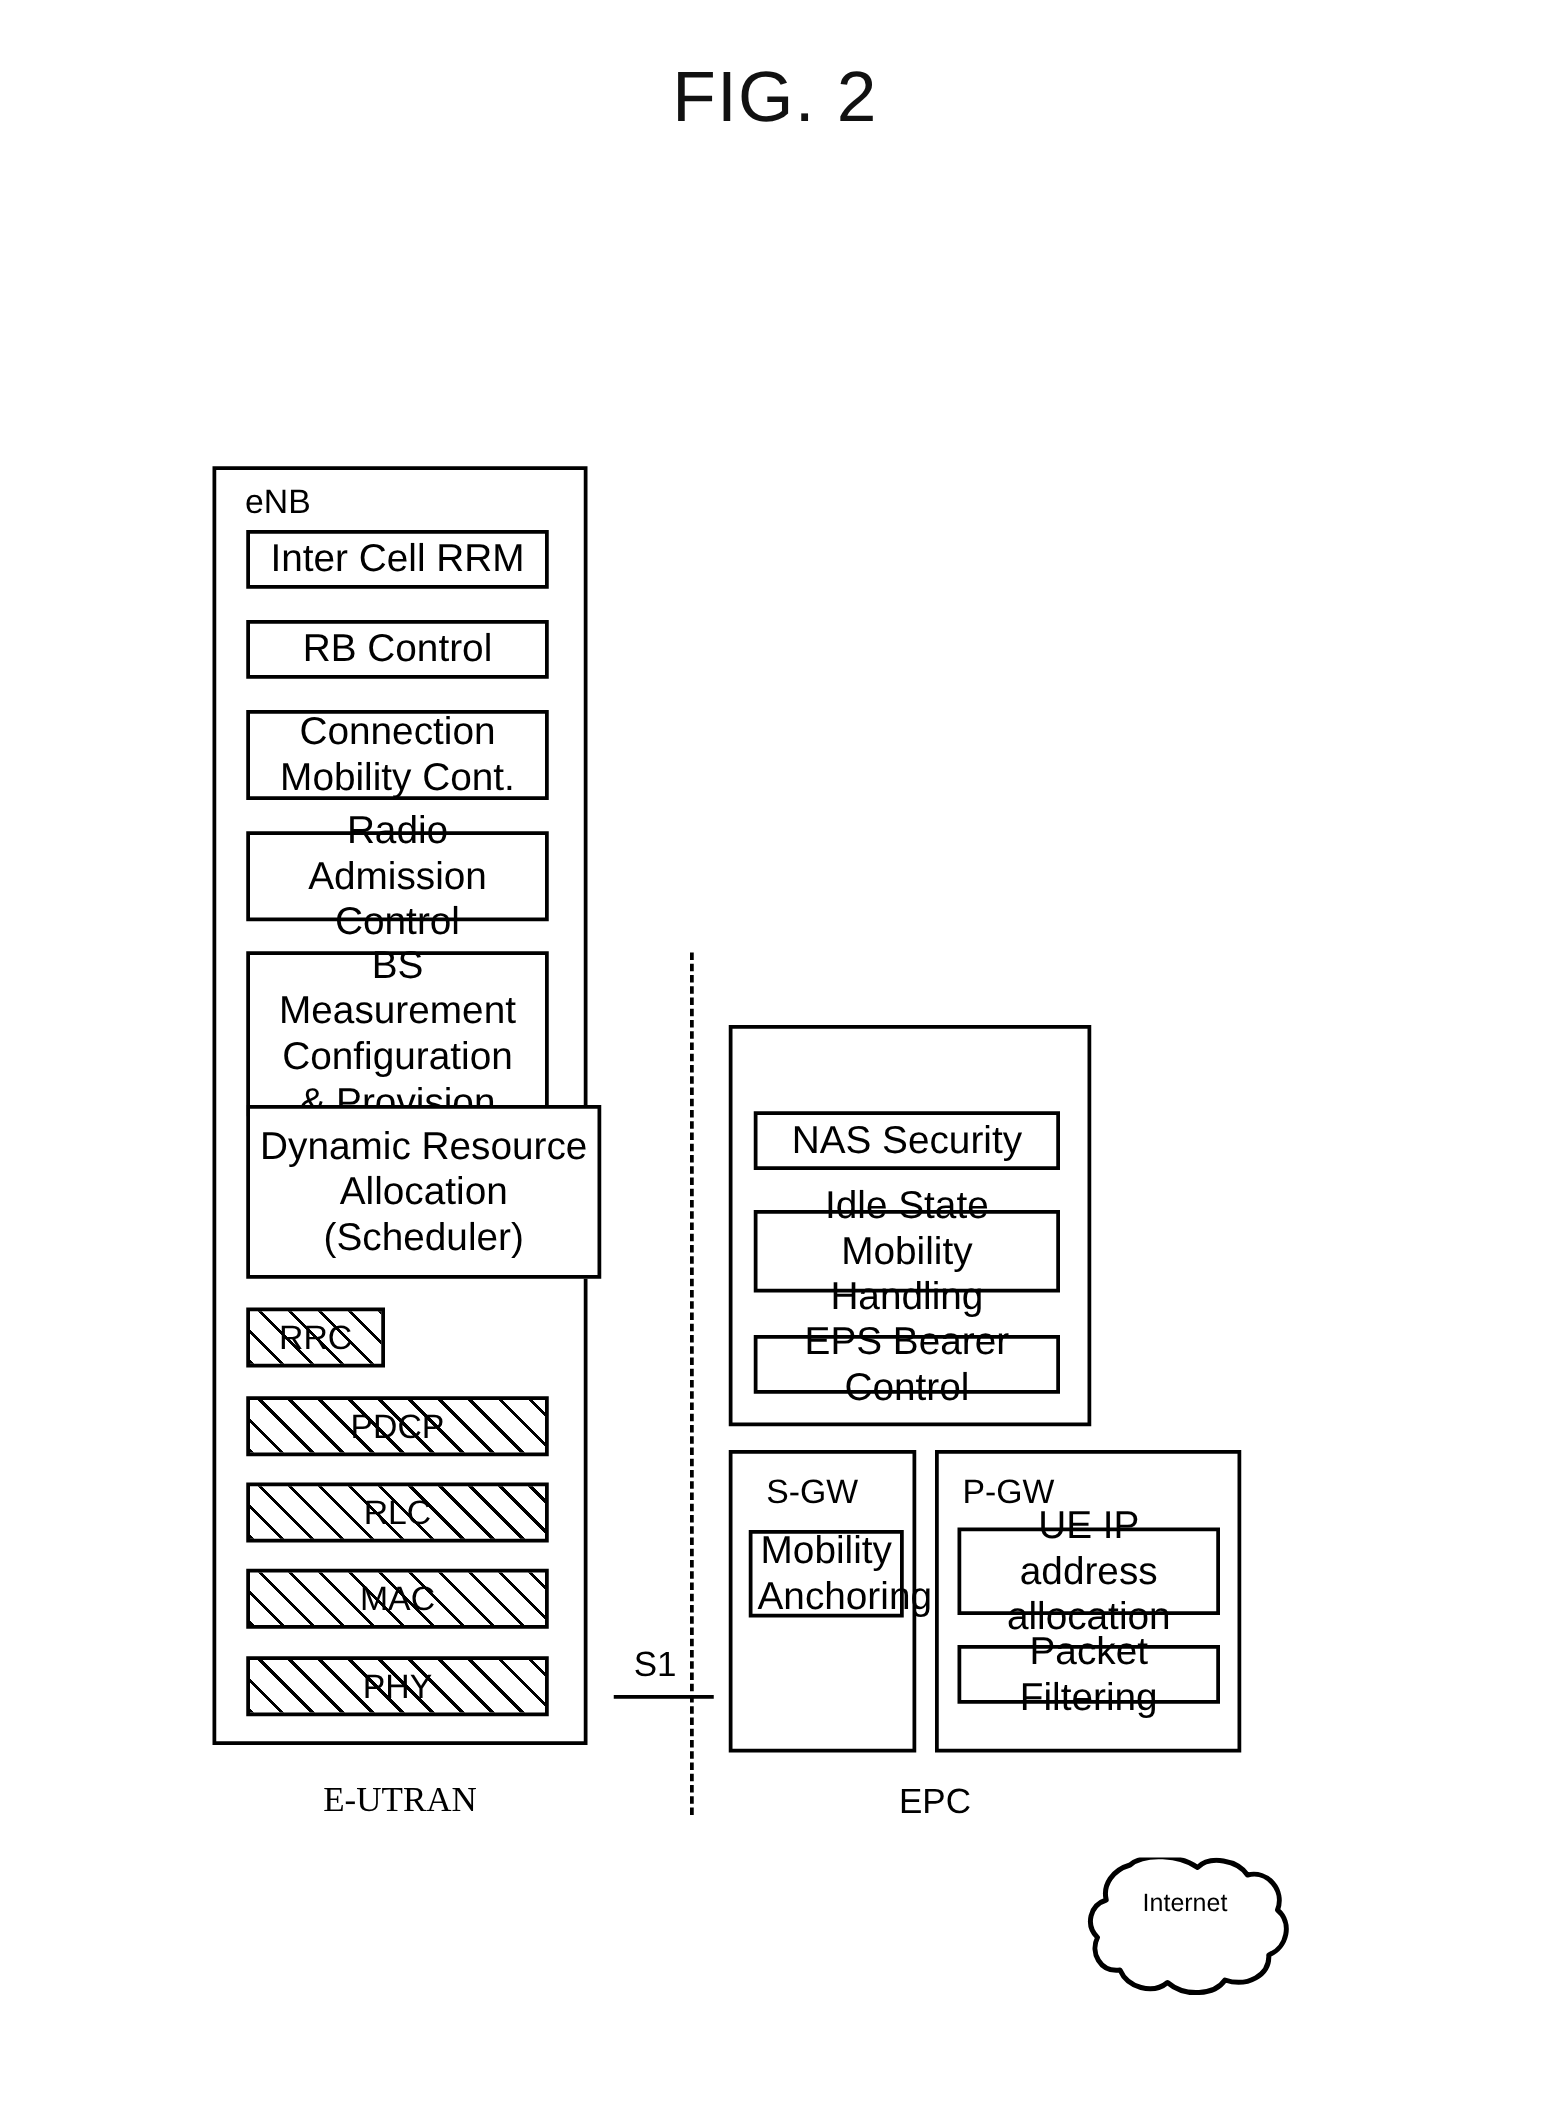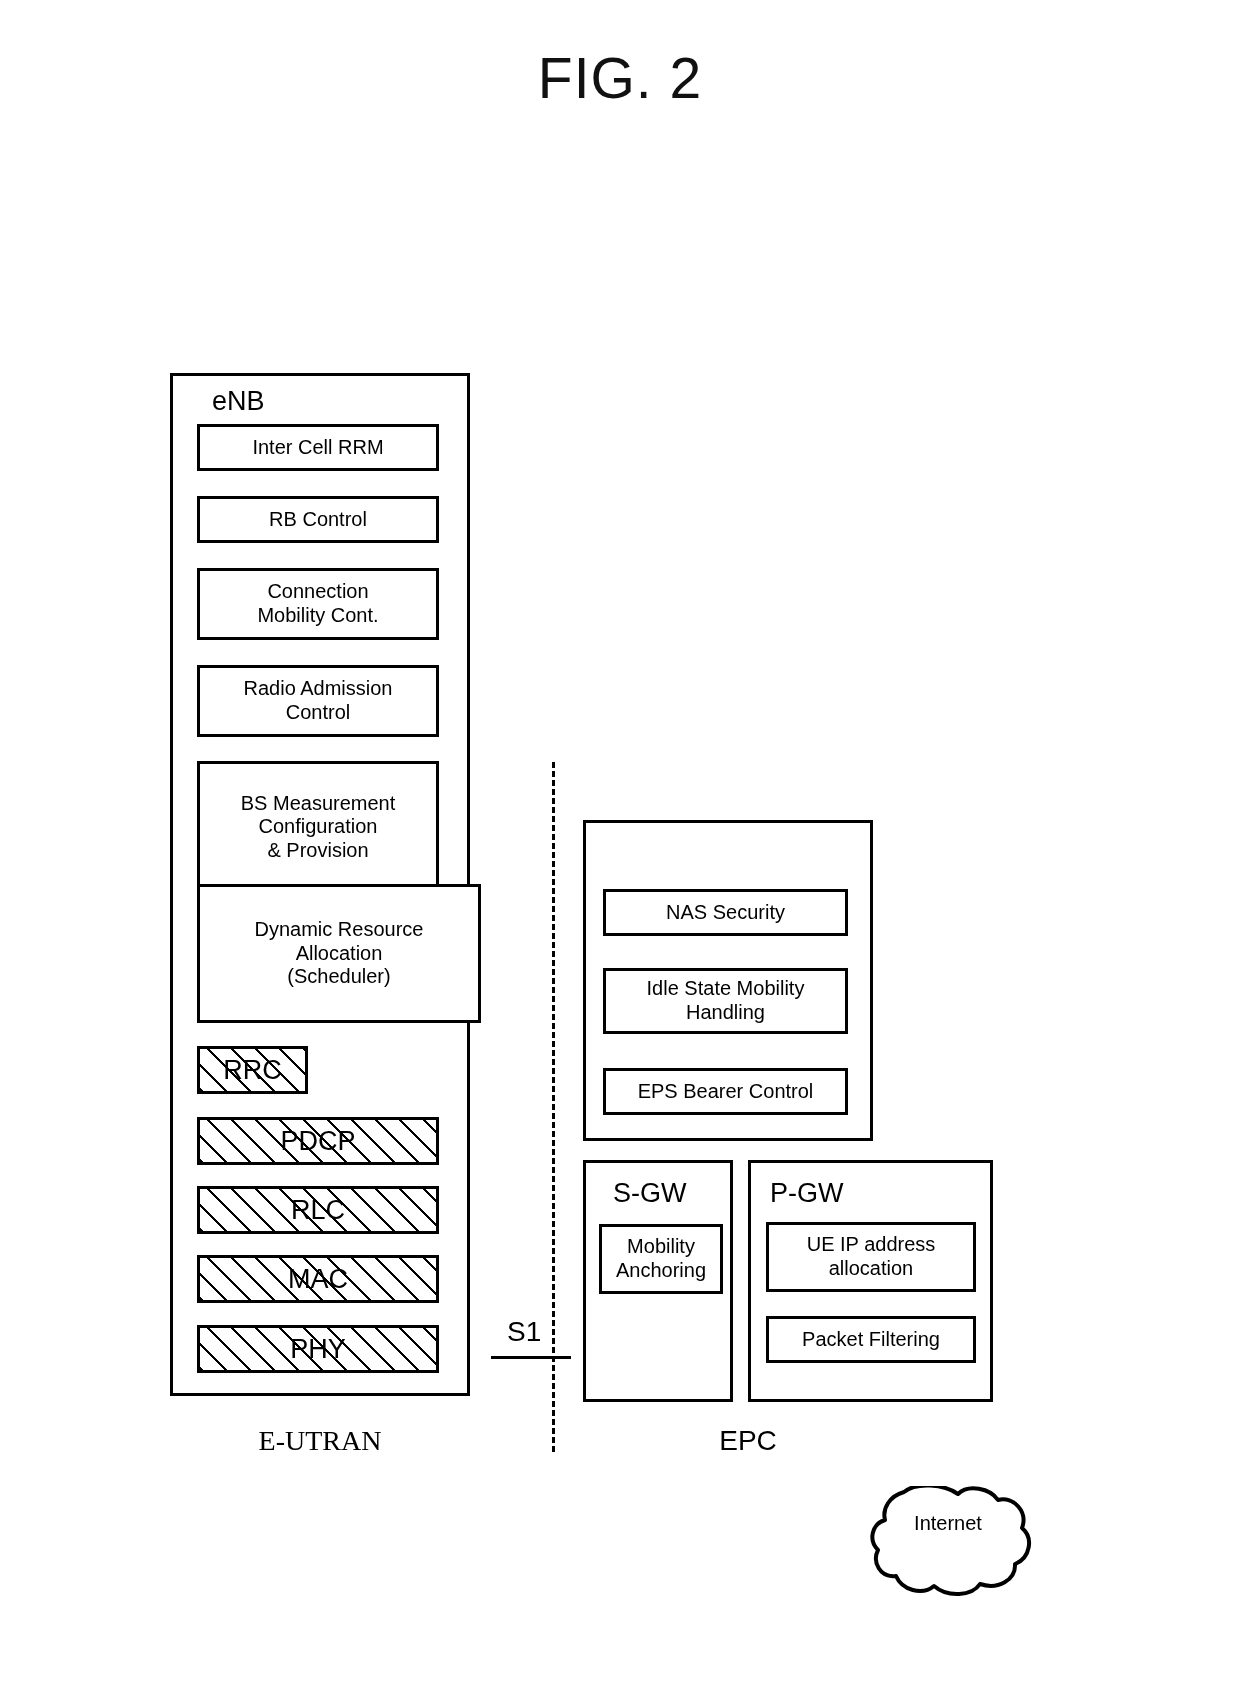--- a/index.html
+++ b/index.html
@@ -43,21 +43,21 @@
   .inner-box {
     position: absolute;
     box-sizing: border-box;
     border: 3px solid #000;
     background: #fff;
     display: flex;
     align-items: center;
     justify-content: center;
     text-align: center;
     line-height: 1.18;
-    font-size: 20px;
+    font-size: 31px;
     color: #000;
     padding: 1px 4px;
   }
   .inner-box span { display: block; width: 100%; white-space: pre-line; }
 
   
   .node-title {
     position: absolute;
     font-size: 27px;
     color: #000;
@@ -140,21 +140,21 @@
 </style>
 </head>
 <body>
 
 <div id="page">
 
   <div class="fig-title">FIG. 2</div>
 
   <div class="node-box" style="left:170px; top:373px; width:300px; height:1023px;"></div>
 
-  <div class="node-title" style="left:196px; top:388px;margin-left:16px;">eNB</div>
+  <div class="node-title" style="left:196px; top:388px;">eNB</div>
 
   <div class="inner-box" style="left:197px; top:424px; width:242px; height:47px;">
     <span>Inter Cell RRM</span>
   </div>
 
   <div class="inner-box" style="left:197px; top:496px; width:242px; height:47px;">
     <span>RB Control</span>
   </div>
 
   <div class="inner-box" style="left:197px; top:568px; width:242px; height:72px;">

